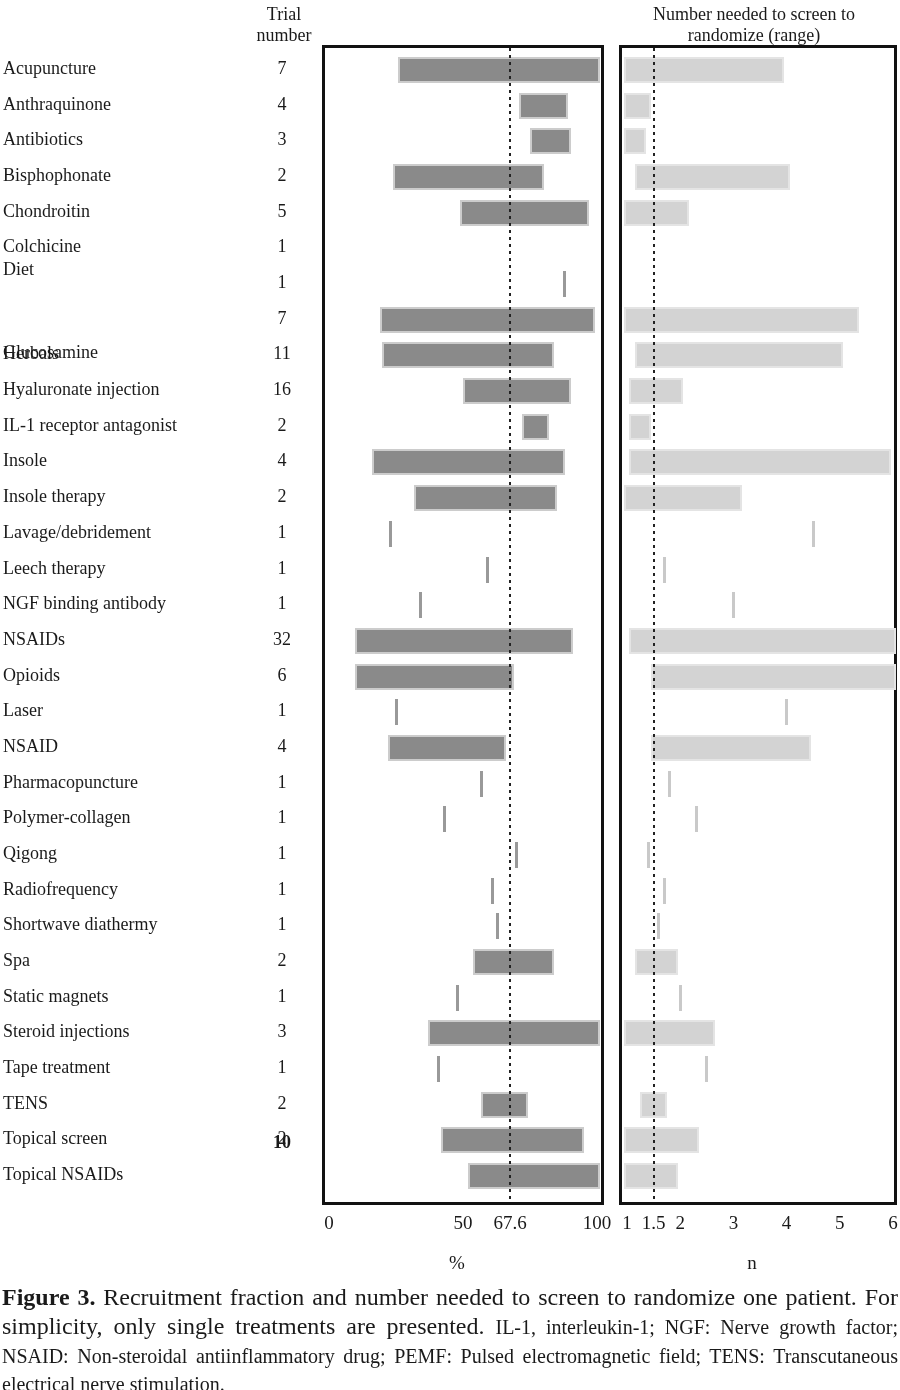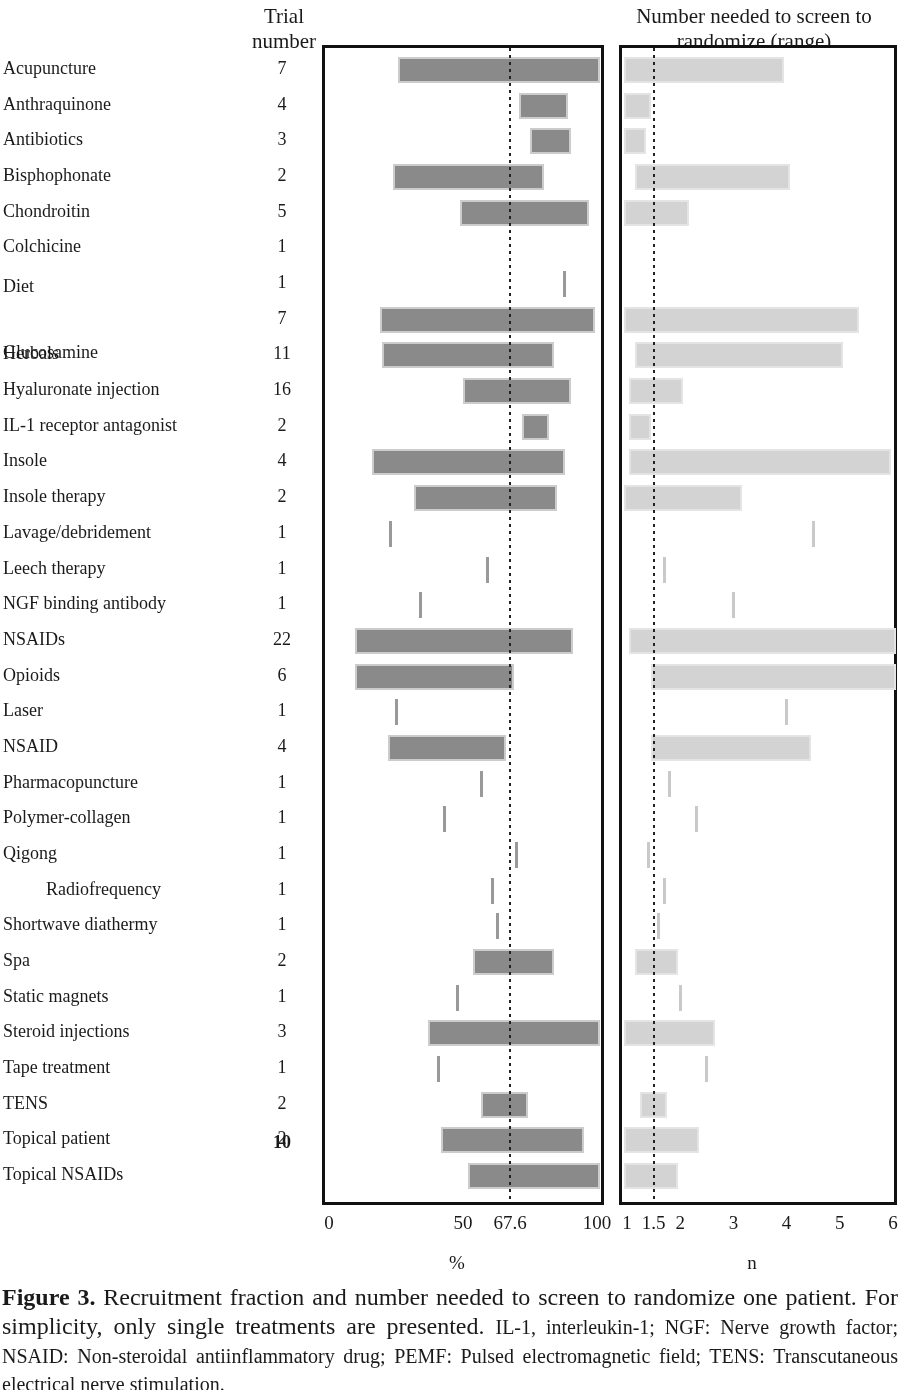--- a/index.html
+++ b/index.html
@@ -1,18 +1,18 @@
 <!DOCTYPE html>
 <html><head>
 <meta charset="utf-8">
 <style>
   html,body{margin:0;padding:0;background:#ffffff;}
   .fig{position:relative;width:900px;height:1390px;background:#fff;
        font-family:"Liberation Serif","DejaVu Serif",serif;color:#1a1a1a;overflow:hidden;}
-  .hdr{position:absolute;text-align:center;font-size:21px;line-height:1.18;white-space:pre-line;}
+  .hdr{position:absolute;text-align:center;font-size:18px;line-height:1.18;white-space:pre-line;}
   .hdr-trial{left:228px;top:4px;width:112px;}
   .hdr-rf{left:320px;top:4px;width:282px;}
   .hdr-nns{left:606px;top:4px;width:296px;}
   .panel{position:absolute;top:45px;height:1154px;border:3px solid #111;background:#fff;}
   .panel-left{left:322px;width:276px;}
   .panel-right{left:619px;width:272px;}
   .refline{position:absolute;top:0;bottom:0;width:2px;
            background-image:repeating-linear-gradient(to bottom,#222 0 3px,transparent 3px 7px);
            z-index:5;}
   .rowlabel{position:absolute;left:3px;font-size:18px;white-space:nowrap;}
@@ -36,65 +36,65 @@
   <div class="hdr hdr-nns">Number needed to screen to
 randomize (range)</div>
 
   <div id="labels-col">
       <div class="rowlabel" style="top: 58px;">Acupuncture</div>
       <div class="rowlabel" style="top: 93.68px;">Anthraquinone</div>
       <div class="rowlabel" style="top: 129.36px;">Antibiotics</div>
       <div class="rowlabel" style="top: 165.04px;">Bisphophonate</div>
       <div class="rowlabel" style="top: 200.72px;">Chondroitin</div>
       <div class="rowlabel" style="top: 236.4px;">Colchicine</div>
-      <div class="rowlabel" style="top: 276px;">Diet</div>
+      <div class="rowlabel" style="top: 259px;">Diet</div>
       <div class="rowlabel" style="top: 307.76px; margin-top: 34px;">Glucosamine</div>
       <div class="rowlabel" style="top: 343.44px;">Herbals</div>
       <div class="rowlabel" style="top: 379.12px;">Hyaluronate injection</div>
       <div class="rowlabel" style="top: 414.8px;">IL-1 receptor antagonist</div>
       <div class="rowlabel" style="top: 450.48px;">Insole</div>
       <div class="rowlabel" style="top: 486.16px;">Insole therapy</div>
       <div class="rowlabel" style="top: 521.84px;">Lavage/debridement</div>
       <div class="rowlabel" style="top: 557.52px;">Leech therapy</div>
       <div class="rowlabel" style="top: 593.2px;">NGF binding antibody</div>
       <div class="rowlabel" style="top: 628.88px;">NSAIDs</div>
       <div class="rowlabel" style="top: 664.56px;">Opioids</div>
       <div class="rowlabel" style="top: 700.24px;">Laser</div>
       <div class="rowlabel" style="top: 735.92px;">NSAID</div>
       <div class="rowlabel" style="top: 771.6px;">Pharmacopuncture</div>
       <div class="rowlabel" style="top: 807.28px;">Polymer-collagen</div>
       <div class="rowlabel" style="top: 842.96px;">Qigong</div>
-      <div class="rowlabel" style="top: 878.64px; margin-left: 43px;">Radiofrequency</div>
+      <div class="rowlabel" style="top: 878.64px;">Radiofrequency</div>
       <div class="rowlabel" style="top: 914.32px;">Shortwave diathermy</div>
       <div class="rowlabel" style="top: 950px;">Spa</div>
       <div class="rowlabel" style="top: 985.68px;">Static magnets</div>
       <div class="rowlabel" style="top: 1021.36px;">Steroid injections</div>
       <div class="rowlabel" style="top: 1057.04px;">Tape treatment</div>
       <div class="rowlabel" style="top: 1092.72px;">TENS</div>
-      <div class="rowlabel" style="top: 1128.4px;">Topical patient</div>
+      <div class="rowlabel" style="top: 1128.4px;">Topical screen</div>
       <div class="rowlabel" style="top: 1164.08px;">Topical NSAIDs</div>
     </div>
   <div id="trials-col">
       <div class="trialnum" style="top: 58px;">7</div>
       <div class="trialnum" style="top: 93.68px;">4</div>
       <div class="trialnum" style="top: 129.36px;">3</div>
       <div class="trialnum" style="top: 165.04px;">2</div>
       <div class="trialnum" style="top: 200.72px;">5</div>
       <div class="trialnum" style="top: 236.4px;">1</div>
       <div class="trialnum" style="top: 272.08px;">1</div>
       <div class="trialnum" style="top: 307.76px;">7</div>
       <div class="trialnum" style="top: 343.44px;">11</div>
       <div class="trialnum" style="top: 379.12px;">16</div>
       <div class="trialnum" style="top: 414.8px;">2</div>
       <div class="trialnum" style="top: 450.48px;">4</div>
       <div class="trialnum" style="top: 486.16px;">2</div>
       <div class="trialnum" style="top: 521.84px;">1</div>
       <div class="trialnum" style="top: 557.52px;">1</div>
       <div class="trialnum" style="top: 593.2px;">1</div>
-      <div class="trialnum" style="top: 628.88px;">22</div>
+      <div class="trialnum" style="top: 628.88px;">32</div>
       <div class="trialnum" style="top: 664.56px;">6</div>
       <div class="trialnum" style="top: 700.24px;">1</div>
       <div class="trialnum" style="top: 735.92px;">4</div>
       <div class="trialnum" style="top: 771.6px;">1</div>
       <div class="trialnum" style="top: 807.28px;">1</div>
       <div class="trialnum" style="top: 842.96px;">1</div>
       <div class="trialnum" style="top: 878.64px;">1</div>
       <div class="trialnum" style="top: 914.32px;">1</div>
       <div class="trialnum" style="top: 950px;">2</div>
       <div class="trialnum" style="top: 985.68px;">1</div>

